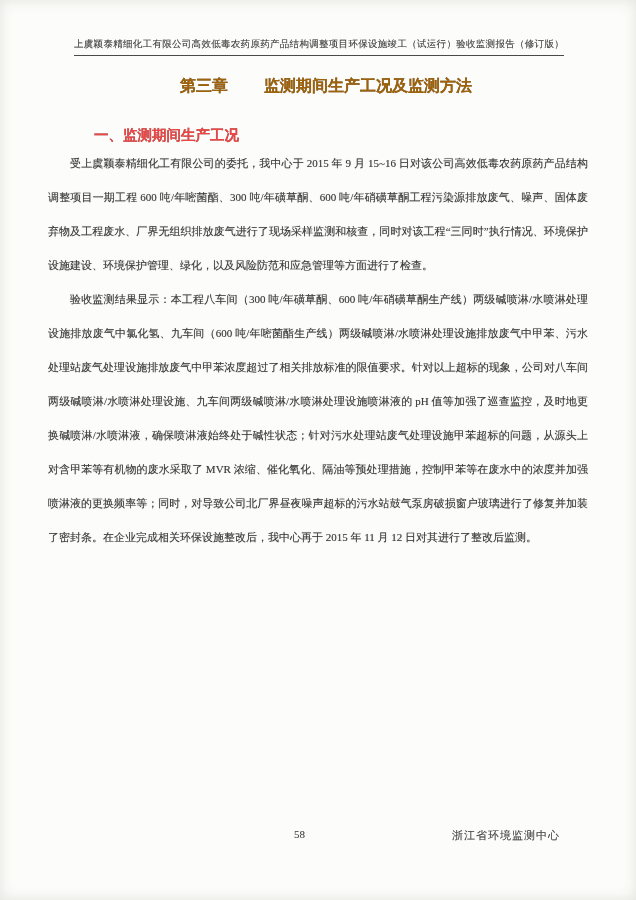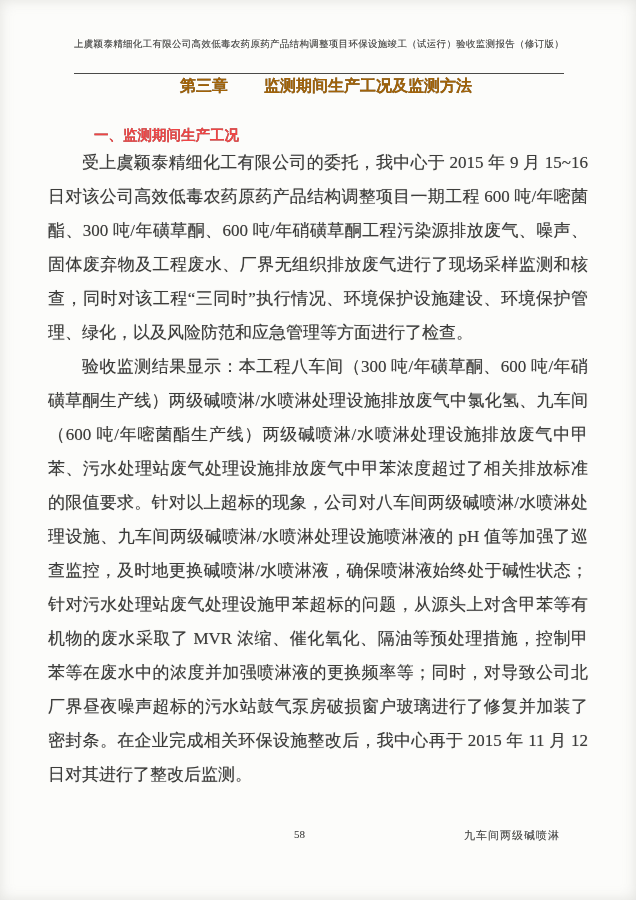--- a/index.html
+++ b/index.html
@@ -16,21 +16,21 @@
     overflow: hidden;
     box-sizing: border-box;
   }
   .running-header {
     position: absolute;
     top: 38px; left: 74px; width: 490px;
     text-align: center;
     font-size: 9.5px;
     letter-spacing: 0.3px;
     color: #4a4a48;
-    padding-bottom: 22px;
+    padding-bottom: 4px;
     border-bottom: 1.5px solid #4a4a48;
     font-family: "Liberation Sans", "DejaVu Sans", sans-serif;
     text-shadow: 0 0 0.6px rgba(70,70,70,0.55);
     white-space: nowrap;
   }
   .chapter-heading {
     position: absolute;
     top: 76px; left: 0; width: 636px;
     text-align: center;
     font-size: 16px;
@@ -48,21 +48,21 @@
     font-size: 14.5px;
     font-weight: bold;
     color: #ef4444;
     font-family: "Liberation Sans", "DejaVu Sans", sans-serif;
     text-shadow: 0 0 0.5px rgba(40,40,40,0.65);
   }
   .body-text {
     position: absolute;
     top: 146px; left: 48px; width: 540px;
     color: #3d3d3b;
-    font-size: 17px;
+    font-size: 11px;
     line-height: 34px;
     text-align: justify;
     text-shadow: 0 0 0.7px rgba(70,70,70,0.55);
   }
   .body-text p {
     margin: 0;
     text-indent: 2em;
   }
   .footer {
     position: absolute;
@@ -94,16 +94,16 @@
 
   <div class="section-heading">一、监测期间生产工况</div>
 
   <div class="body-text">
     <p>受上虞颖泰精细化工有限公司的委托，我中心于 2015 年 9 月 15~16 日对该公司高效低毒农药原药产品结构调整项目一期工程 600 吨/年嘧菌酯、300 吨/年磺草酮、600 吨/年硝磺草酮工程污染源排放废气、噪声、固体废弃物及工程废水、厂界无组织排放废气进行了现场采样监测和核查，同时对该工程“三同时”执行情况、环境保护设施建设、环境保护管理、绿化，以及风险防范和应急管理等方面进行了检查。</p>
     <p>验收监测结果显示：本工程八车间（300 吨/年磺草酮、600 吨/年硝磺草酮生产线）两级碱喷淋/水喷淋处理设施排放废气中氯化氢、九车间（600 吨/年嘧菌酯生产线）两级碱喷淋/水喷淋处理设施排放废气中甲苯、污水处理站废气处理设施排放废气中甲苯浓度超过了相关排放标准的限值要求。针对以上超标的现象，公司对八车间两级碱喷淋/水喷淋处理设施、九车间两级碱喷淋/水喷淋处理设施喷淋液的 pH 值等加强了巡查监控，及时地更换碱喷淋/水喷淋液，确保喷淋液始终处于碱性状态；针对污水处理站废气处理设施甲苯超标的问题，从源头上对含甲苯等有机物的废水采取了 MVR 浓缩、催化氧化、隔油等预处理措施，控制甲苯等在废水中的浓度并加强喷淋液的更换频率等；同时，对导致公司北厂界昼夜噪声超标的污水站鼓气泵房破损窗户玻璃进行了修复并加装了密封条。在企业完成相关环保设施整改后，我中心再于 2015 年 11 月 12 日对其进行了整改后监测。</p>
   </div>
 
   <div class="footer">
     <span class="page-number">58</span>
-    <span class="footer-org">九车间两级碱喷淋</span>
+    <span class="footer-org">浙江省环境监测中心</span>
   </div>
 
 </div>
 
 </body></html>

